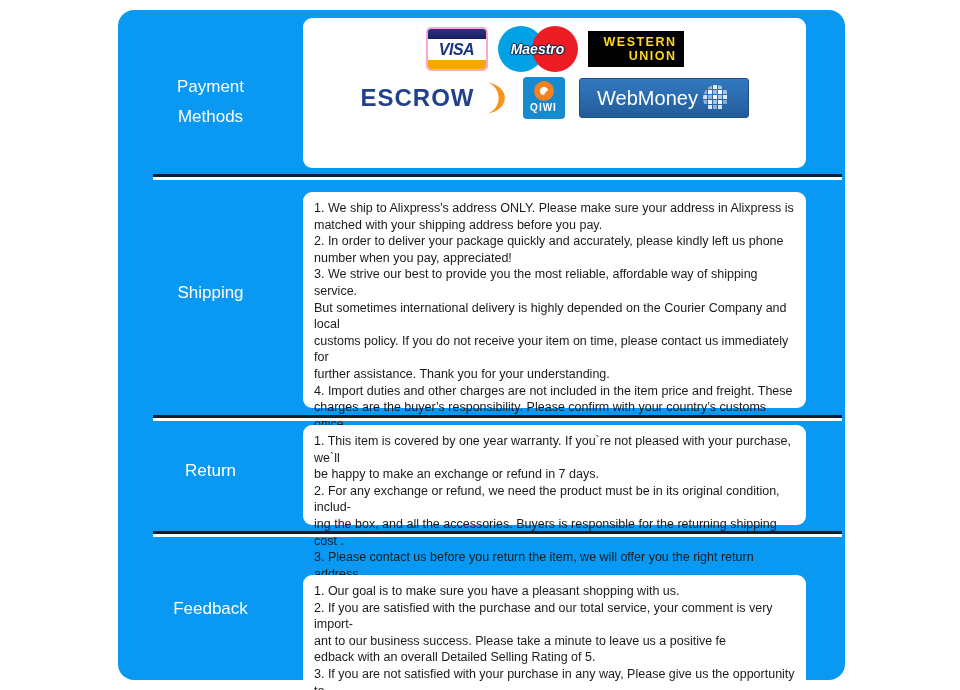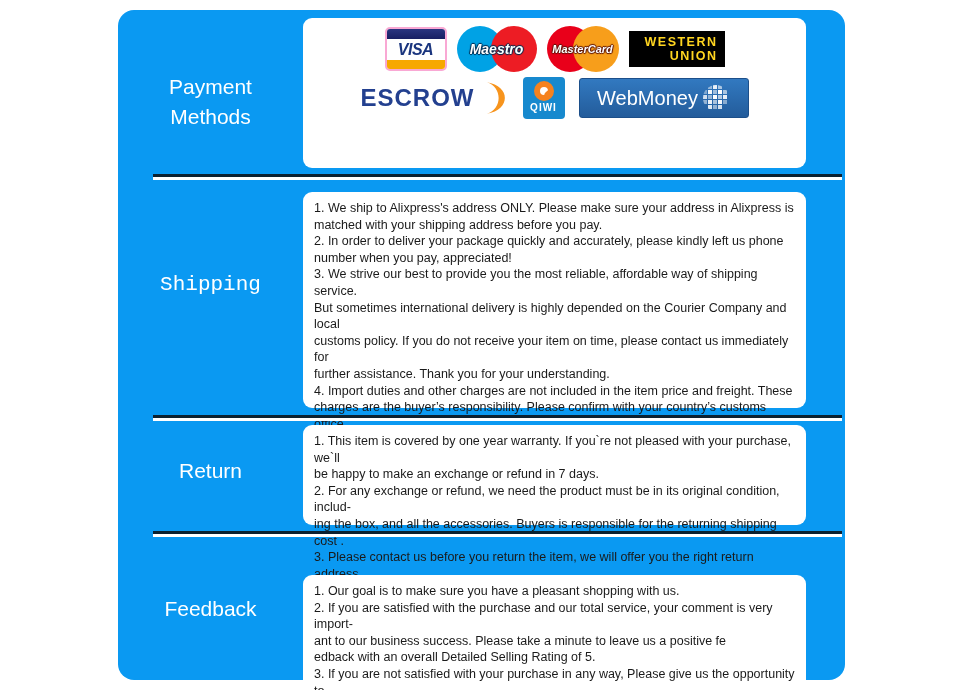--- a/index.html
+++ b/index.html
@@ -1,23 +1,23 @@
 <!DOCTYPE html>
 <html><head>
 <meta charset="utf-8">
 <style>
   html,body{margin:0;padding:0;background:#fff;}
   .screen{position:relative;width:960px;height:690px;background:#ffffff;overflow:hidden;
           font-family:"Liberation Sans",sans-serif;}
   .panel{position:absolute;left:118px;top:10px;width:727px;height:670px;
          background:#0A99F2;border-radius:16px;}
   .side-label{position:absolute;left:0;width:185px;text-align:center;color:#ffffff;
-              font-size:21px;line-height:30px;white-space:pre-line;}
+              font-size:17px;line-height:30px;white-space:pre-line;}
   #payment-label{top:62px;}
-  #shipping-label{top:260px;font-family:Liberation Mono, monospace;}
+  #shipping-label{top:268px;}
   #return-label{top:446px;}
   #feedback-label{top:584px;}
   .box{position:absolute;left:185px;width:503px;background:#ffffff;border-radius:9px;}
   #payment-box{top:8px;height:150px;}
   #shipping-box{top:182px;height:216px;}
   #return-box{top:415px;height:100px;}
   #feedback-box{top:533px;height:132px;margin-top:32px;}
   .sep{position:absolute;left:35px;right:3px;height:0;
        border-top:3px solid #0C2130;border-bottom:3px solid #ffffff;}
   #sep1{top:164px;}
@@ -85,25 +85,20 @@
       <div class="logo-row row1">
         <div class="visa">
           <div class="visa-top"></div>
           <div class="visa-mid">VISA</div>
           <div class="visa-bottom"></div>
         </div>
         <div class="maestro">
           <span class="mc-circle maestro-c1"></span>
           <span class="mc-circle maestro-c2"></span>
           <span class="card-wordmark maestro-text">Maestro</span>
-        </div>
-        <div class="mastercard">
-          <span class="mc-circle mastercard-c1"></span>
-          <span class="mc-circle mastercard-c2"></span>
-          <span class="card-wordmark mastercard-text">MasterCard</span>
         </div>
         <div class="wu">WESTERN
 UNION</div>
       </div>
       <div class="logo-row row2">
         <div class="escrow">
           <span class="escrow-text">ESCROW</span>
           <svg width="24" height="36" viewBox="0 0 26 36">
               <path d="M2,1 C19,6 19,30 2,35 C28,31 28,5 2,1 Z" fill="#F7941D"></path>
             </svg>

